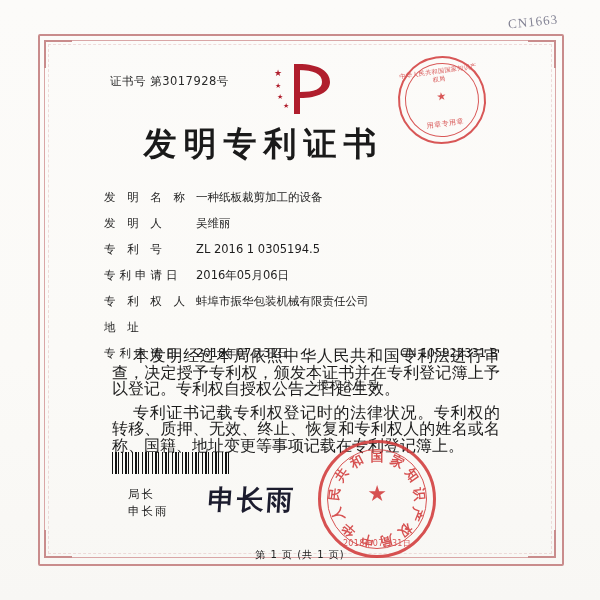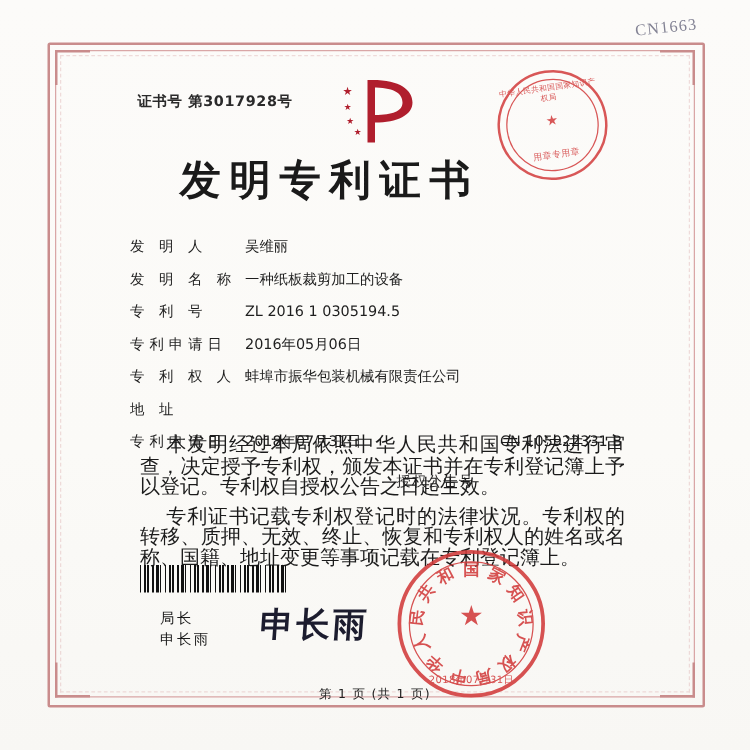--- a/index.html
+++ b/index.html
@@ -67,21 +67,20 @@
   }
 
   
   .serial {
     position: absolute;
     left: 110px; top: 74px;
     font-family: "DejaVu Sans", sans-serif;
     font-size: 11.5px;
     color: #2a2a2a;
     letter-spacing: .5px;
-    font-weight: bold;
   }
 
   
   .emblem {
     position: absolute;
     left: 264px; top: 58px;
     width: 74px; height: 62px;
   }
   
   .stamp-top {
@@ -309,26 +308,26 @@
     <div class="ring"></div>
     <div class="arc-text">中华人民共和国国家知识产权局</div>
     <div class="star">★</div>
     <div class="btm-text">用章专用章</div>
   </div>
 
   <div class="title">发明专利证书</div>
 
   <div class="fields">
     <div class="field-row">
+      <span class="field-label">发 明 名 称</span>
+      <span class="field-value">一种纸板裁剪加工的设备</span>
+    </div>
+    <div class="field-row">
       <span class="field-label">发 明 人</span>
       <span class="field-value">吴维丽</span>
-    </div>
-    <div class="field-row">
-      <span class="field-label">发 明 名 称</span>
-      <span class="field-value">一种纸板裁剪加工的设备</span>
     </div>
     <div class="field-row">
       <span class="field-label">专 利 号</span>
       <span class="field-value">ZL 2016 1 0305194.5</span>
     </div>
     <div class="field-row">
       <span class="field-label">专利申请日</span>
       <span class="field-value">2016年05月06日</span>
     </div>
     <div class="field-row">

